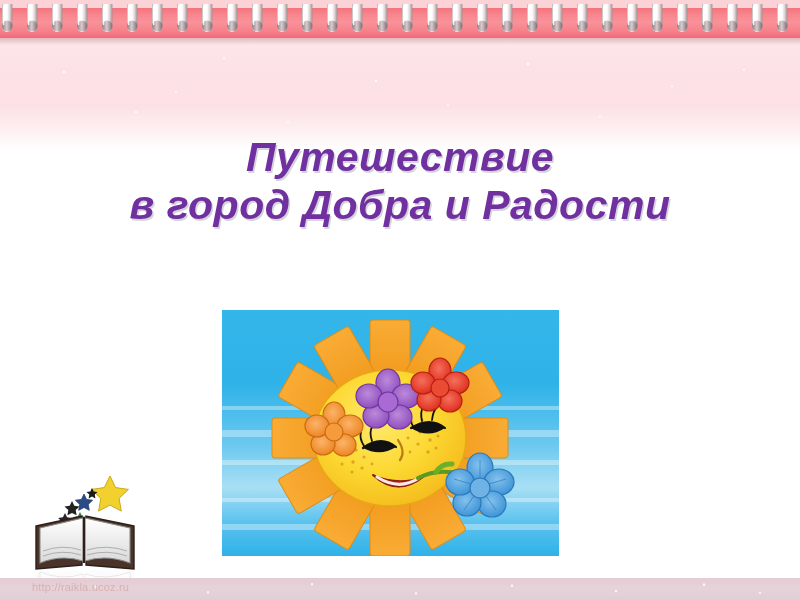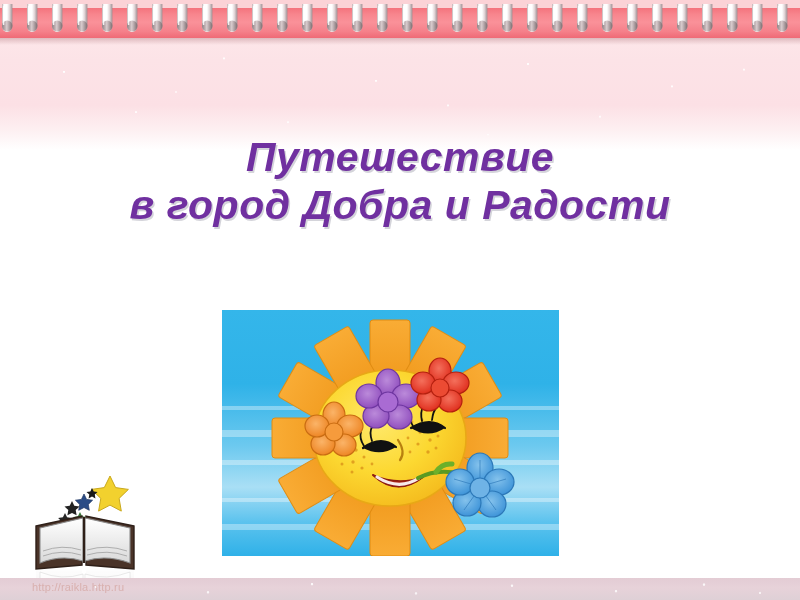--- a/index.html
+++ b/index.html
@@ -454,15 +454,15 @@
         <path d="M112,58 L64,48 L64,97 L112,101 Z" fill="url(#reflGrad)"></path>
         <path d="M18,60 L61,50 L61,93 Q40,86 18,95 Z" fill="rgba(255,255,255,.6)" stroke="rgba(160,160,160,.5)" stroke-width="1"></path>
         <path d="M108,60 L63,50 L63,93 Q84,86 108,95 Z" fill="rgba(255,255,255,.6)" stroke="rgba(160,160,160,.5)" stroke-width="1"></path>
       </g>
     </svg>
   </div>
 
   <div class="bottom-strip">
     <div class="bottom-strip-speckles"></div>
   </div>
-  <div class="watermark">http://raikla.http.ru</div>
+  <div class="watermark">http://raikla.ucoz.ru</div>
 
 </div>
 
 </body></html>

